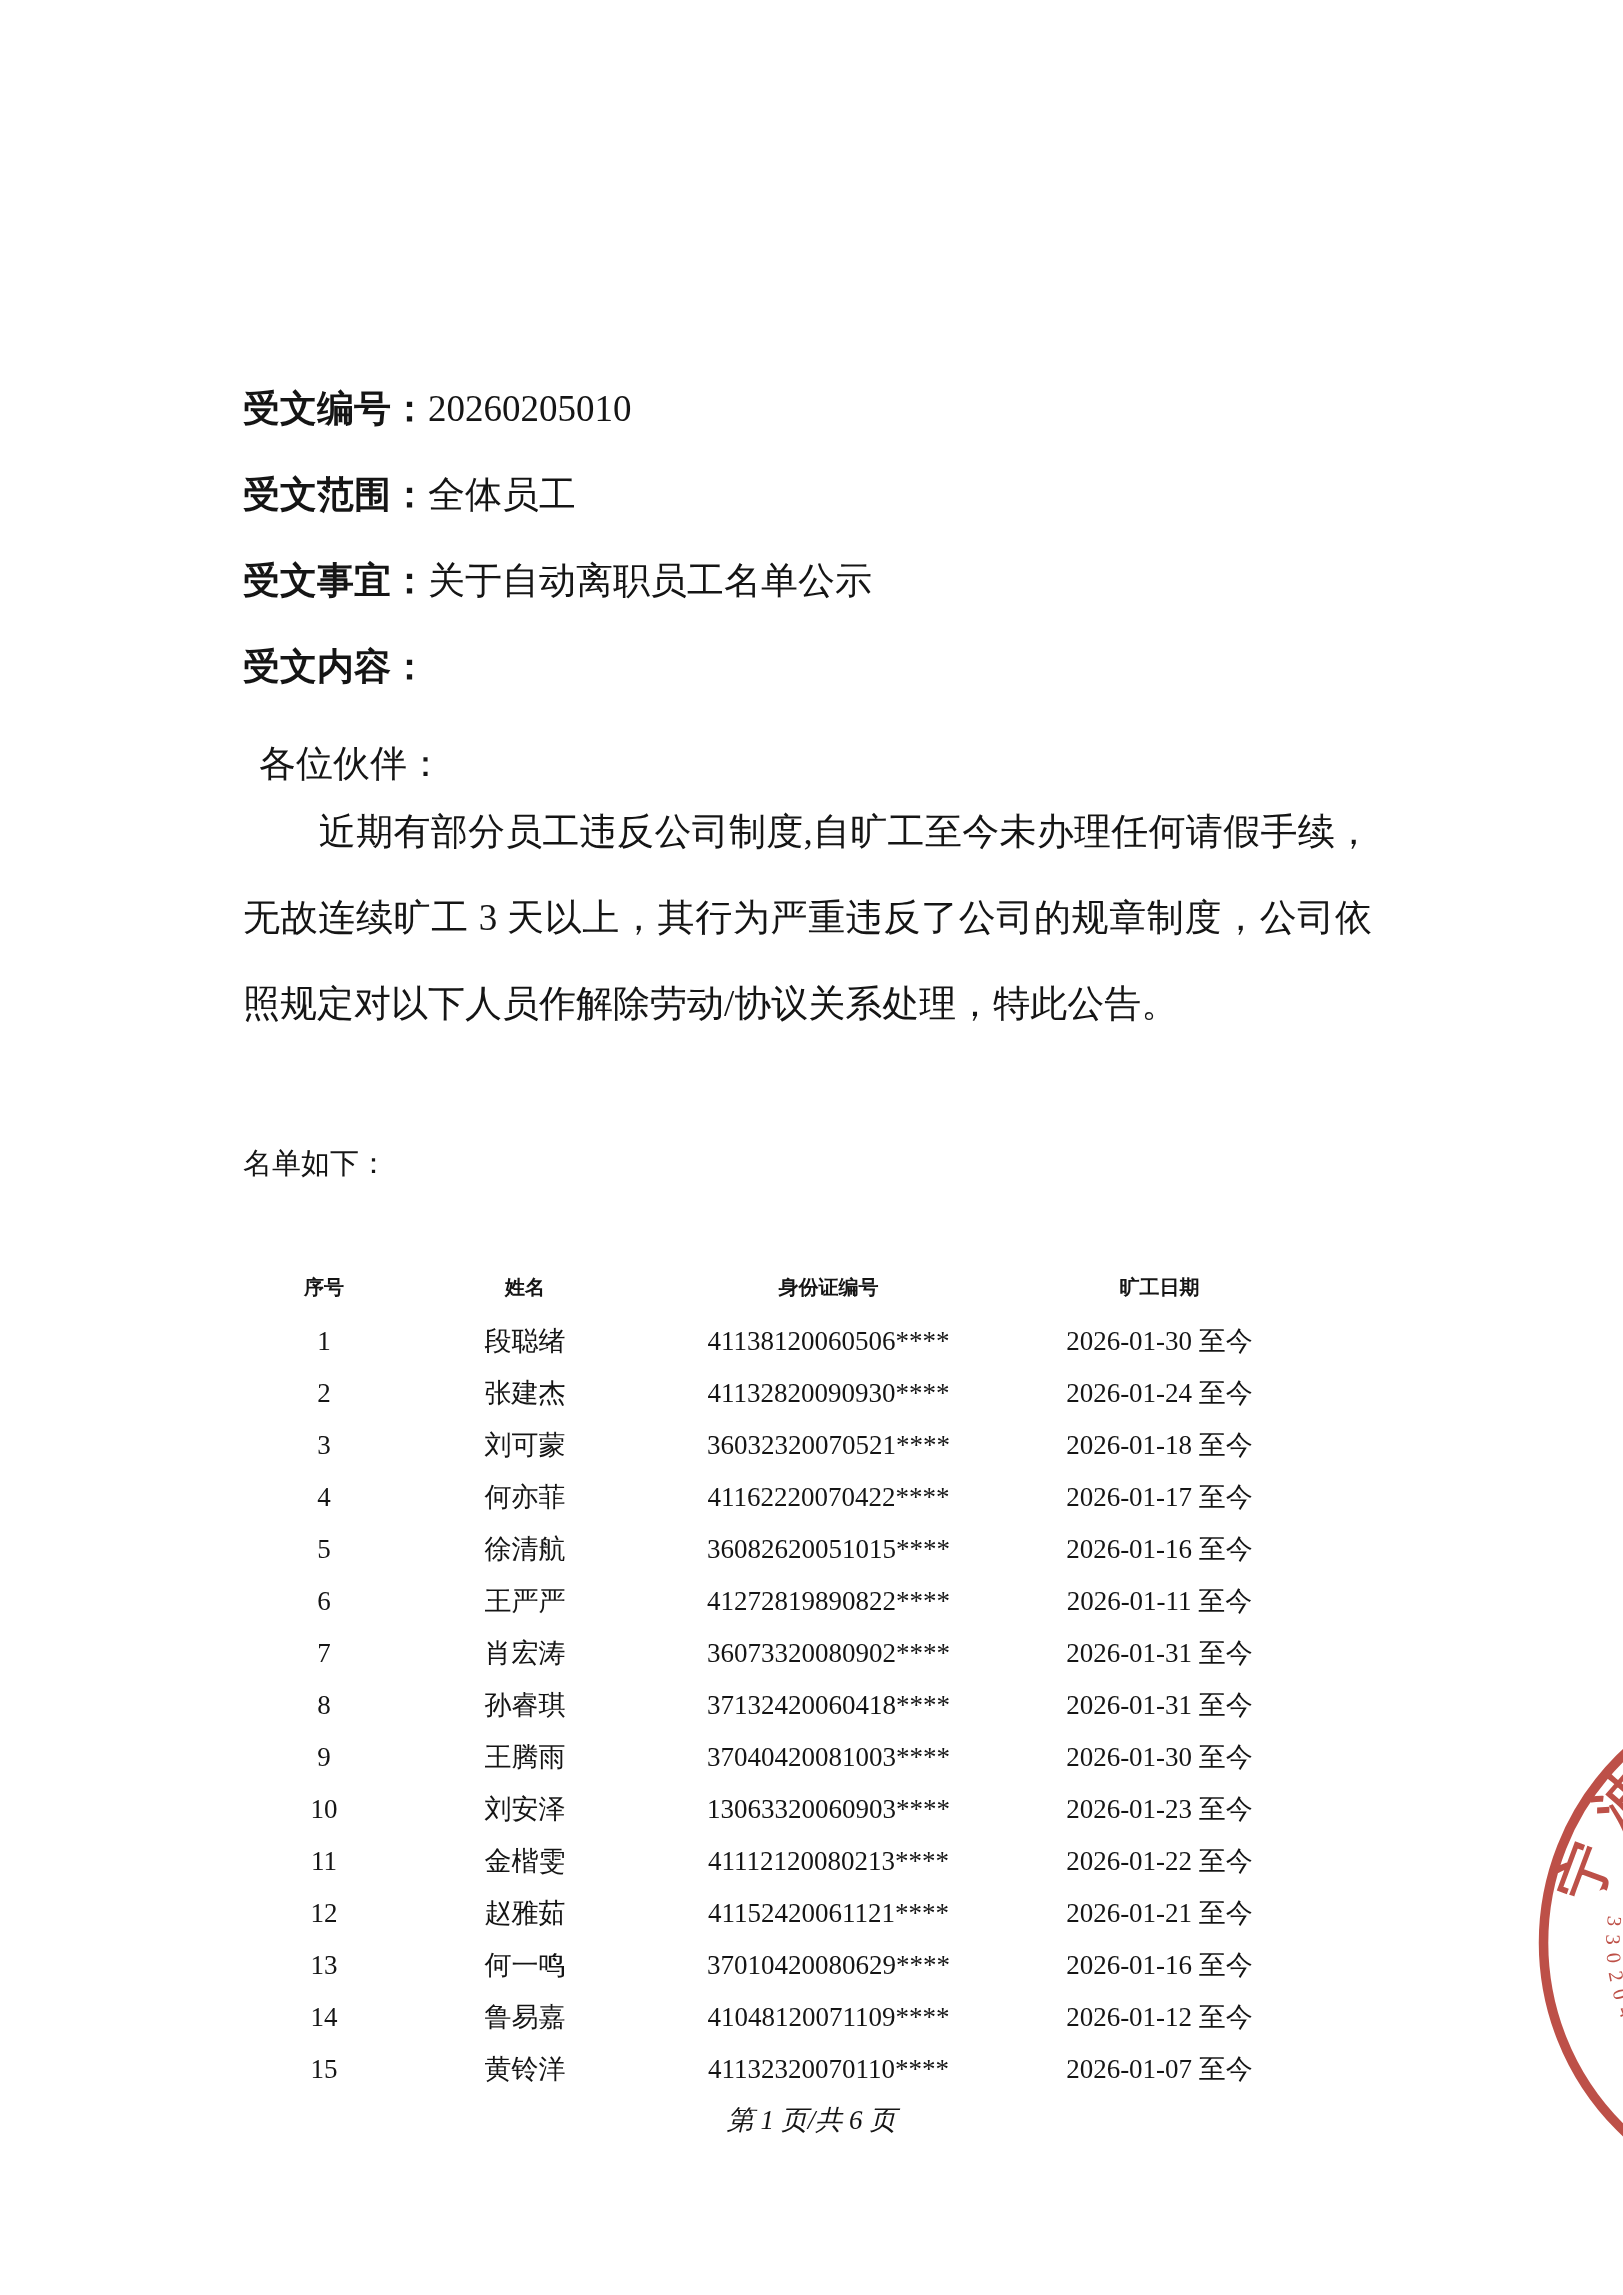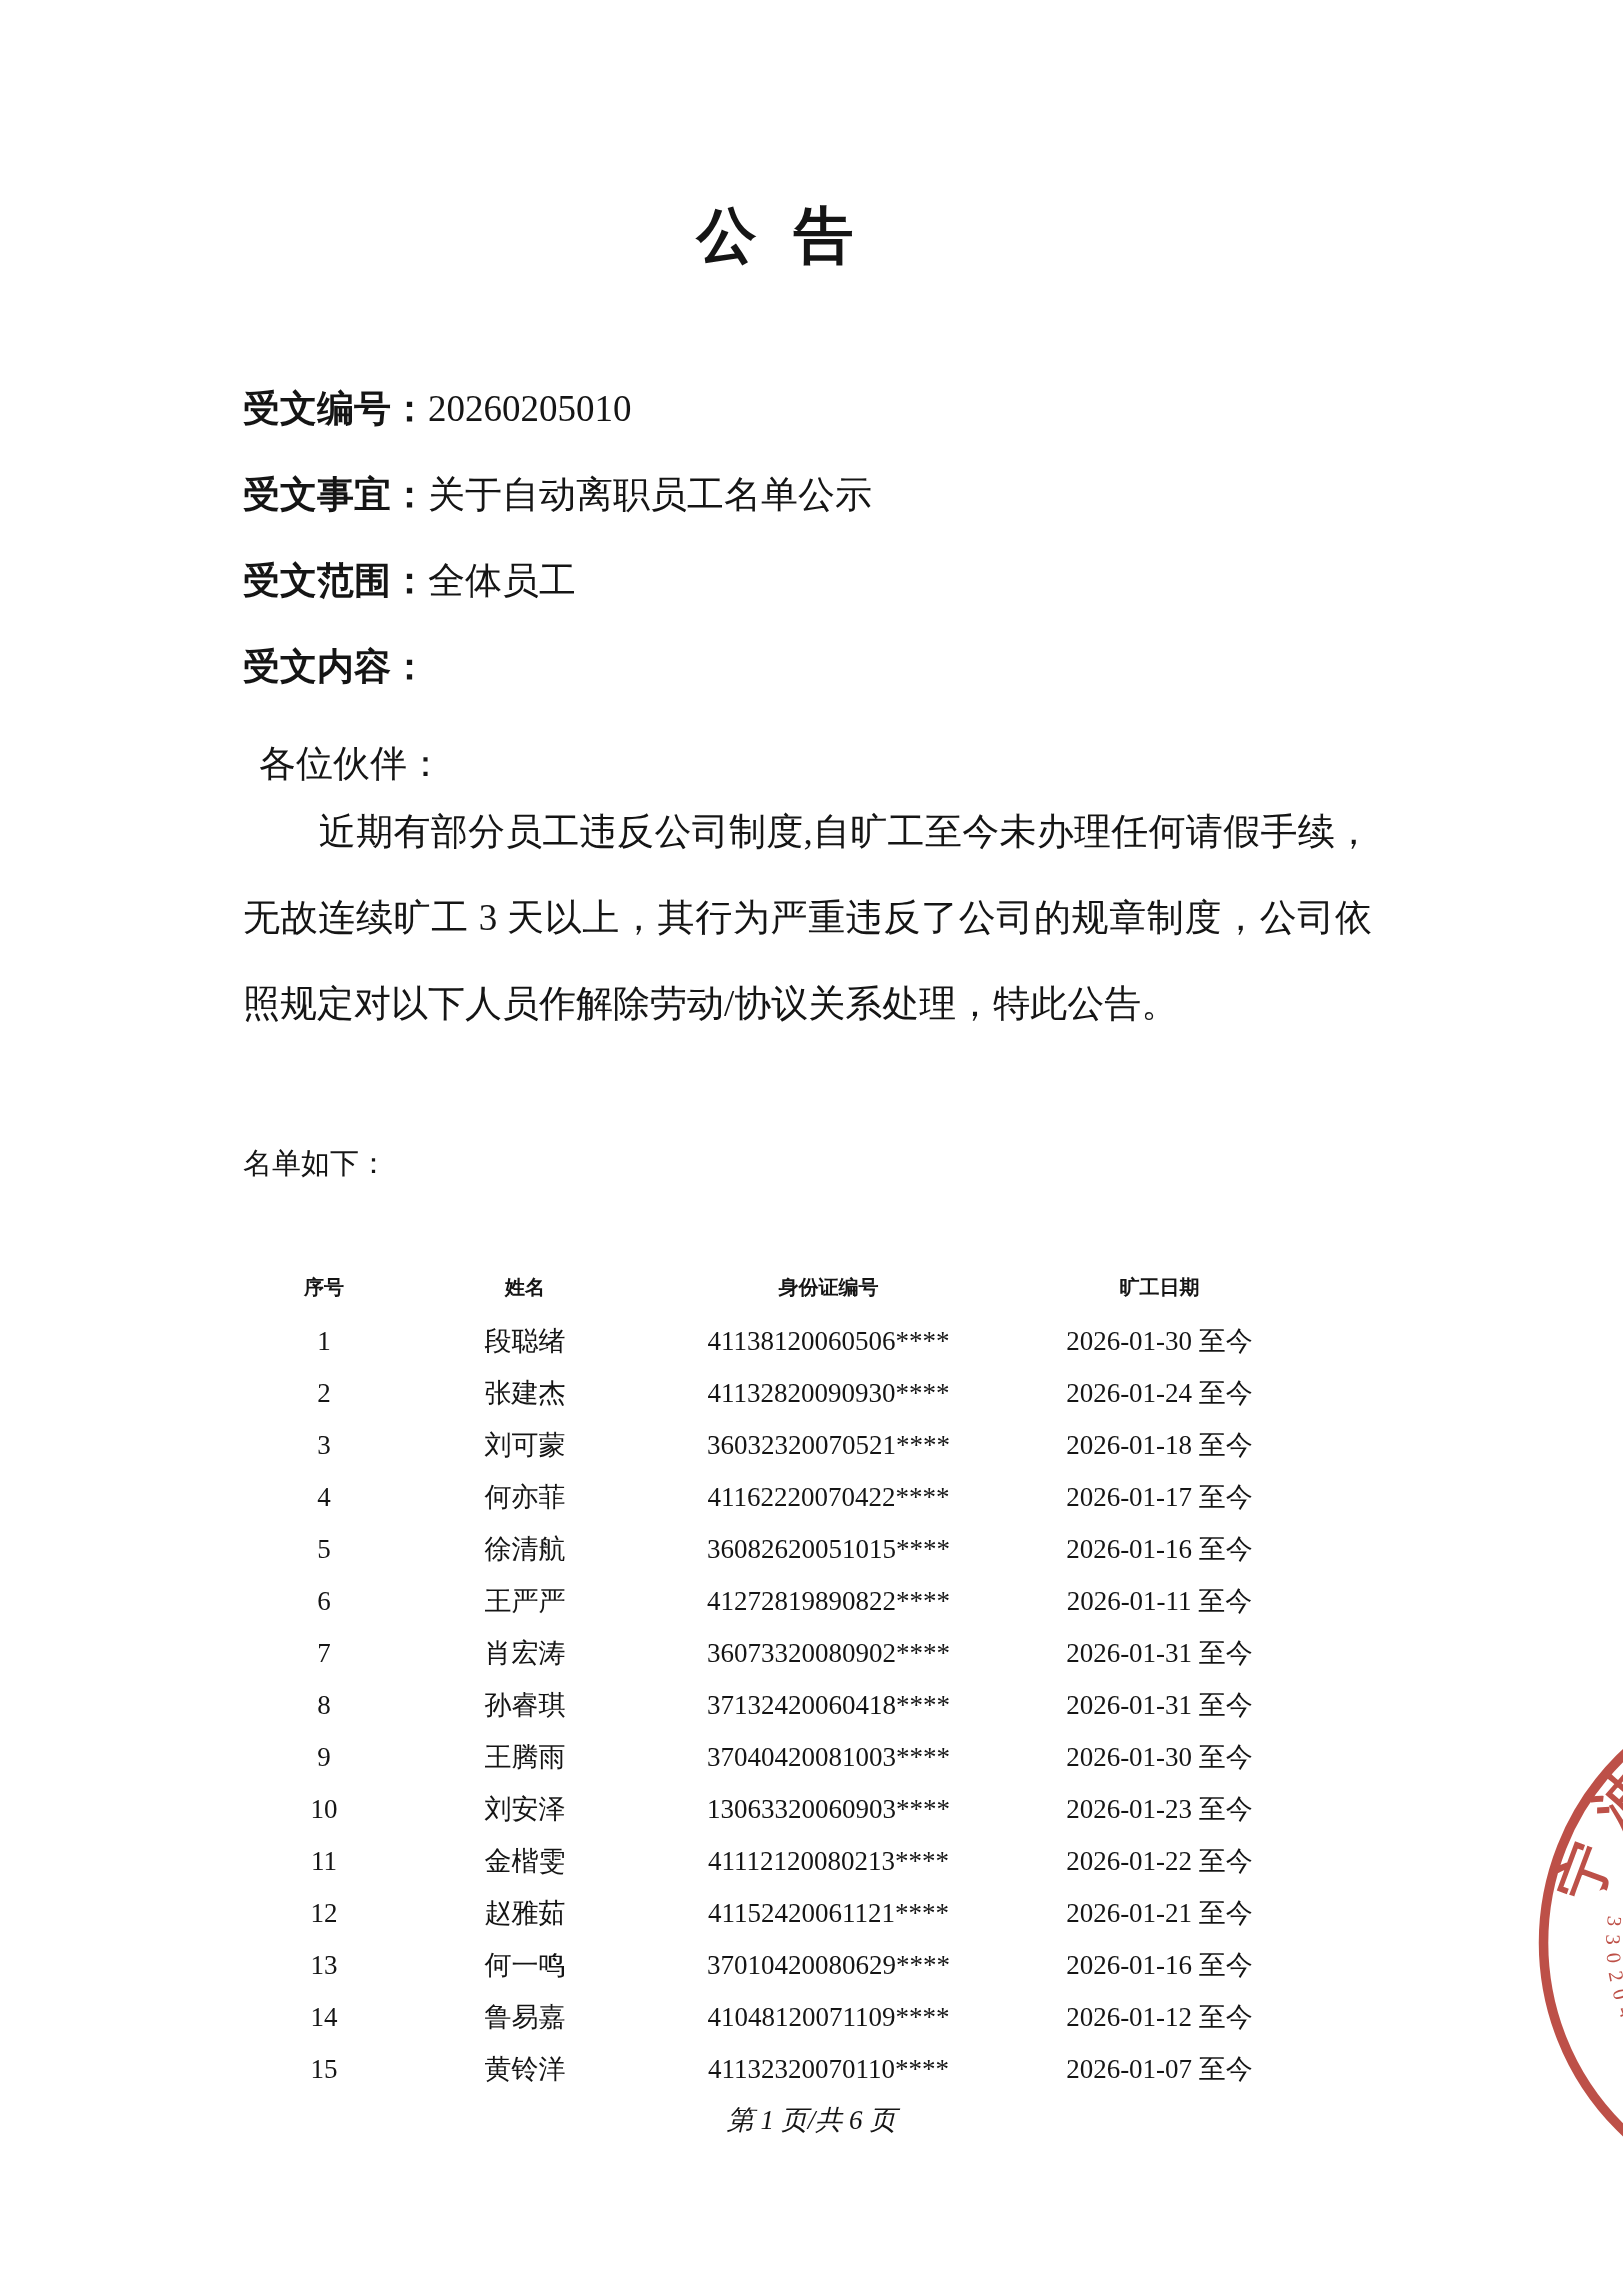--- a/index.html
+++ b/index.html
@@ -67,31 +67,30 @@
   .stamp .ink{fill:none;stroke:#b5392f;stroke-width:14px;}
   .stamp text{fill:#b5392f;}
   .stamp .stamp-name{font-size:82px;font-weight:bold;letter-spacing:30px;font-family:"Liberation Serif","DejaVu Serif",serif;}
   .stamp .stamp-num{font-size:30px;letter-spacing:13px;font-family:"Liberation Serif","DejaVu Serif",serif;}
 </style>
 </head>
 <body>
 
 <div class="page">
 
-  <h1 class="title">公 告</h1>
 
   <div class="fields">
     <div>
       <span class="field-label">受文编号：</span><span class="field-value">20260205010</span>
     </div>
     <div>
+      <span class="field-label">受文范围：</span><span class="field-value">全体员工</span>
+    </div>
+    <div>
       <span class="field-label">受文事宜：</span><span class="field-value">关于自动离职员工名单公示</span>
-    </div>
-    <div>
-      <span class="field-label">受文范围：</span><span class="field-value">全体员工</span>
     </div>
     <div>
       <span class="field-label">受文内容：</span><span class="field-value"></span>
     </div>
   </div>
 
   <p class="salutation">各位伙伴：</p>
 
   <p class="body-para">近期有部分员工违反公司制度,自旷工至今未办理任何请假手续，无故连续旷工 3 天以上，其行为严重违反了公司的规章制度，公司依照规定对以下人员作解除劳动/协议关系处理，特此公告。</p>
 

